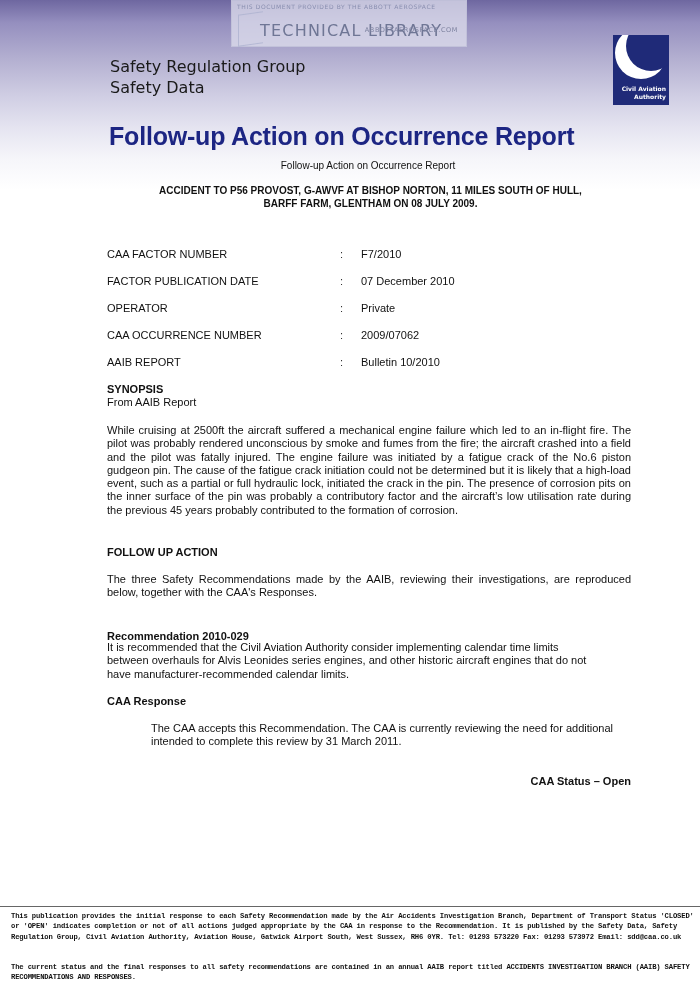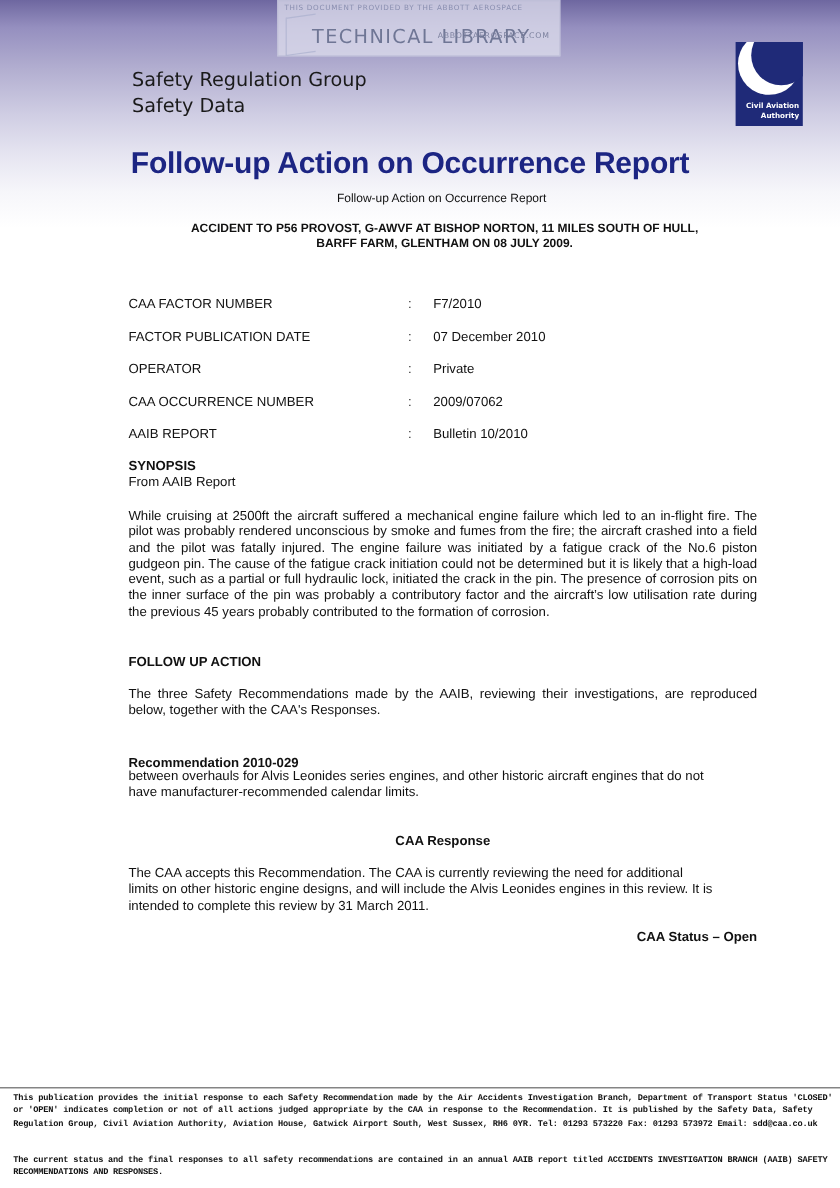--- a/index.html
+++ b/index.html
@@ -167,30 +167,30 @@
 
 <div class="block" style="top:546px;">
   <div class="h">FOLLOW UP ACTION</div>
 </div>
 <div class="block justify" style="top:573px;">The three Safety Recommendations made by the AAIB, reviewing their investigations, are reproduced below, together with the CAA's Responses.</div>
 
 <div class="block" style="top:630px;">
   <div class="h">Recommendation 2010-029</div>
 </div>
 <div class="block" style="top:641px; width:540px;">
+  <div>It is recommended that the Civil Aviation Authority consider implementing calendar time limits</div>
   <div>between overhauls for Alvis Leonides series engines, and other historic aircraft engines that do not</div>
   <div>have manufacturer-recommended calendar limits.</div>
 </div>
 
-<div class="block" style="top:695px;text-align:center;">
+<div class="block" style="top:695px;">
   <div class="h">CAA Response</div>
 </div>
-<div class="block" style="top:722px; width:540px;">
+<div class="block" style="top:722px; width:540px;margin-left:44px;">
   <div>The CAA accepts this Recommendation. The CAA is currently reviewing the need for additional</div>
-  <div>limits on other historic engine designs, and will include the Alvis Leonides engines in this review.  It is</div>
   <div>intended to complete this review by 31 March 2011.</div>
 </div>
 
 <div class="status">CAA Status – Open</div>
 
 <div class="footer-rule"></div>
 <div class="footer" style="top:911px;">This publication provides the initial response to each Safety Recommendation made by the Air Accidents Investigation Branch, Department of Transport Status 'CLOSED' or 'OPEN' indicates completion or not of all actions judged appropriate by the CAA in response to the Recommendation. It is published by the Safety Data, Safety Regulation Group, Civil Aviation Authority, Aviation House, Gatwick Airport South, West Sussex, RH6 0YR. Tel: 01293 573220 Fax: 01293 573972 Email: sdd@caa.co.uk</div>
 <div class="footer" style="top:962px;">The current status and the final responses to all safety recommendations are contained in an annual AAIB report titled ACCIDENTS INVESTIGATION BRANCH (AAIB) SAFETY RECOMMENDATIONS AND RESPONSES.</div>
 
 </body></html>

